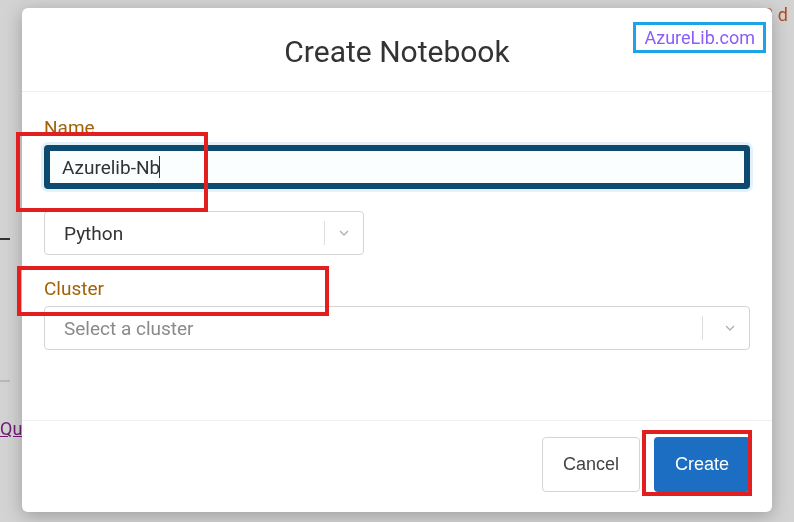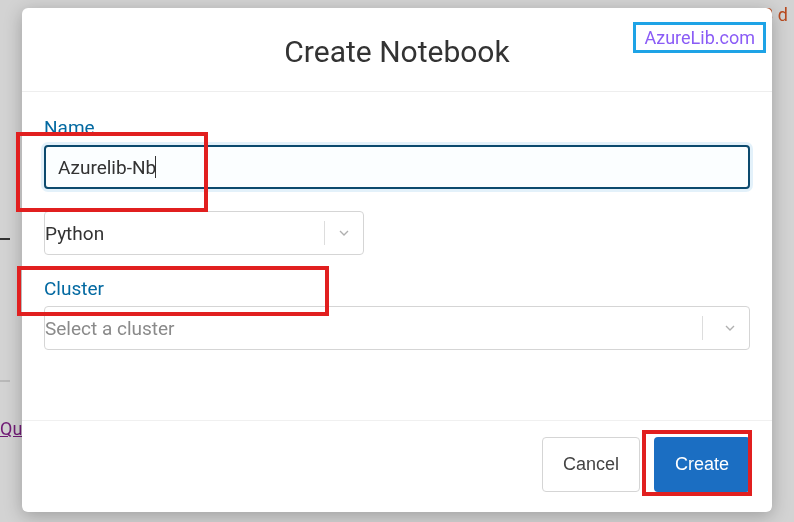--- a/index.html
+++ b/index.html
@@ -42,47 +42,47 @@
     font-size: 18px;
     color: #8b5cf6;
   }
   .modal-body {
     padding: 24px 22px 0 22px;
     position: relative;
   }
   .form-group { margin-bottom: 22px; }
   .label {
     font-size: 19px;
-    color: #0369a1;
+    color: #a16207;
     margin-bottom: 6px;
     display: block;
   }
   .text-input {
     width: 100%;
     height: 44px;
-    border: 2px solid #0c4a6e;
+    border: 6px solid #0c4a6e;
     border-radius: 4px;
     background: #fbfeff;
     padding: 0 12px;
     font-size: 19px;
     color: #333;
     outline: none;
     box-shadow: 0 0 0 3px rgba(100,180,230,0.18);
   }
   .select-wrap {
     position: relative;
     display: flex;
     align-items: center;
   }
   .select-control {
     width: 320px;
     height: 44px;
     border: 1px solid #d5d5d5;
     border-radius: 4px;
-    padding-left: 0;
+    padding-left: 19px;
     display: flex;
     align-items: center;
     font-size: 19px;
     color: #333;
     background: #fff;
   }
   .select-wide { width: 100%; gap: 8px; }
   .select-text { flex: 1; }
   .select-placeholder { color: #8a8a8a; }
   .caret-divider {

